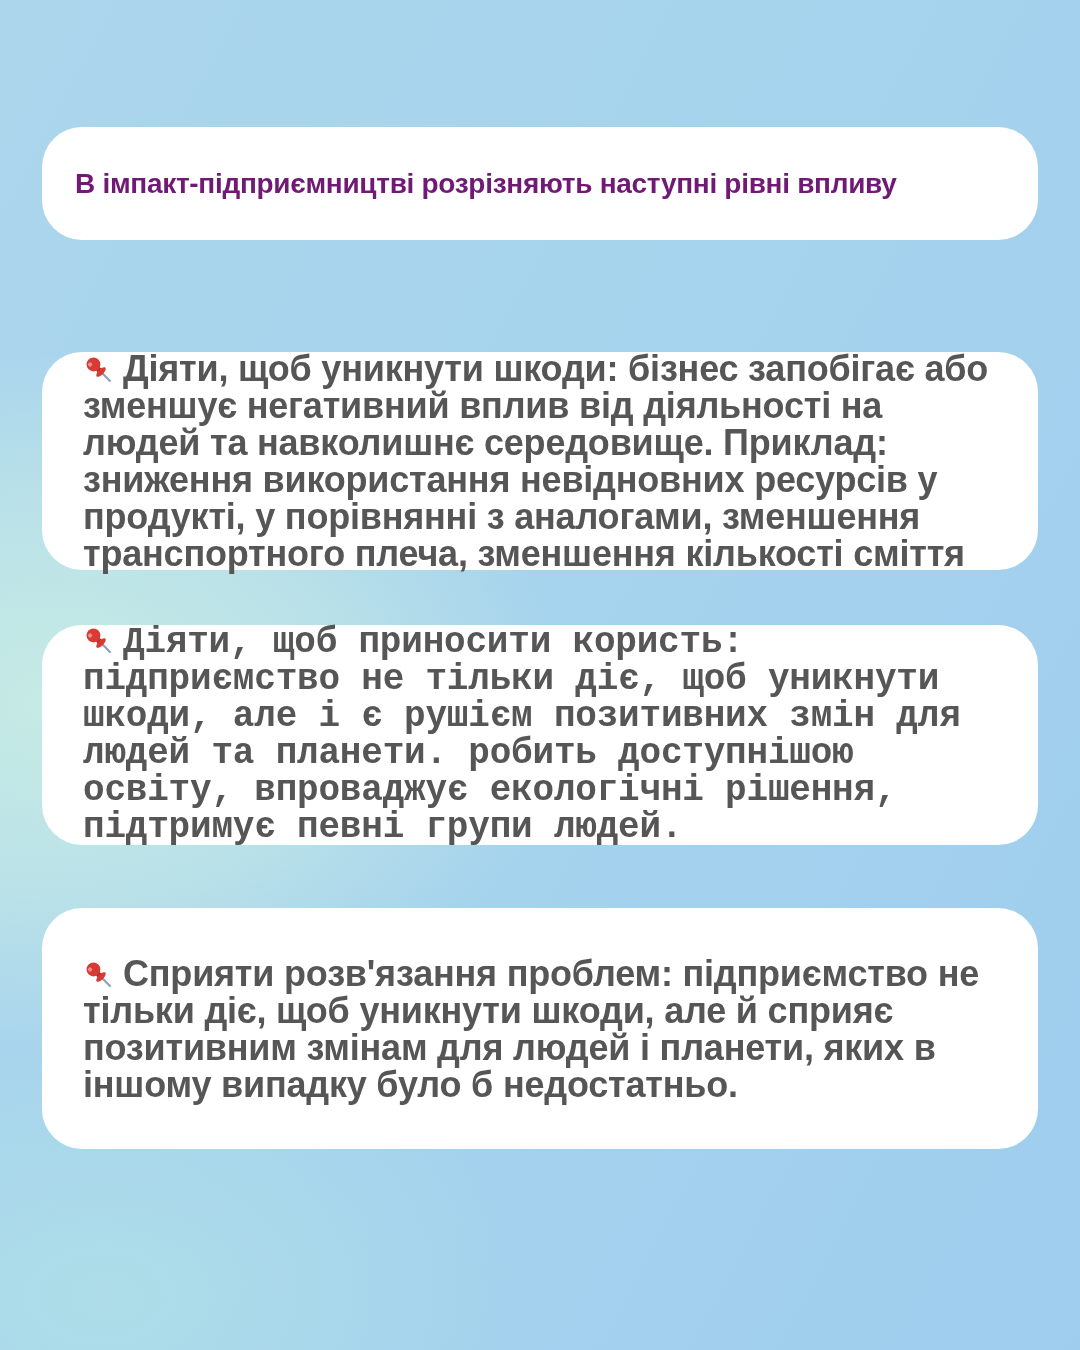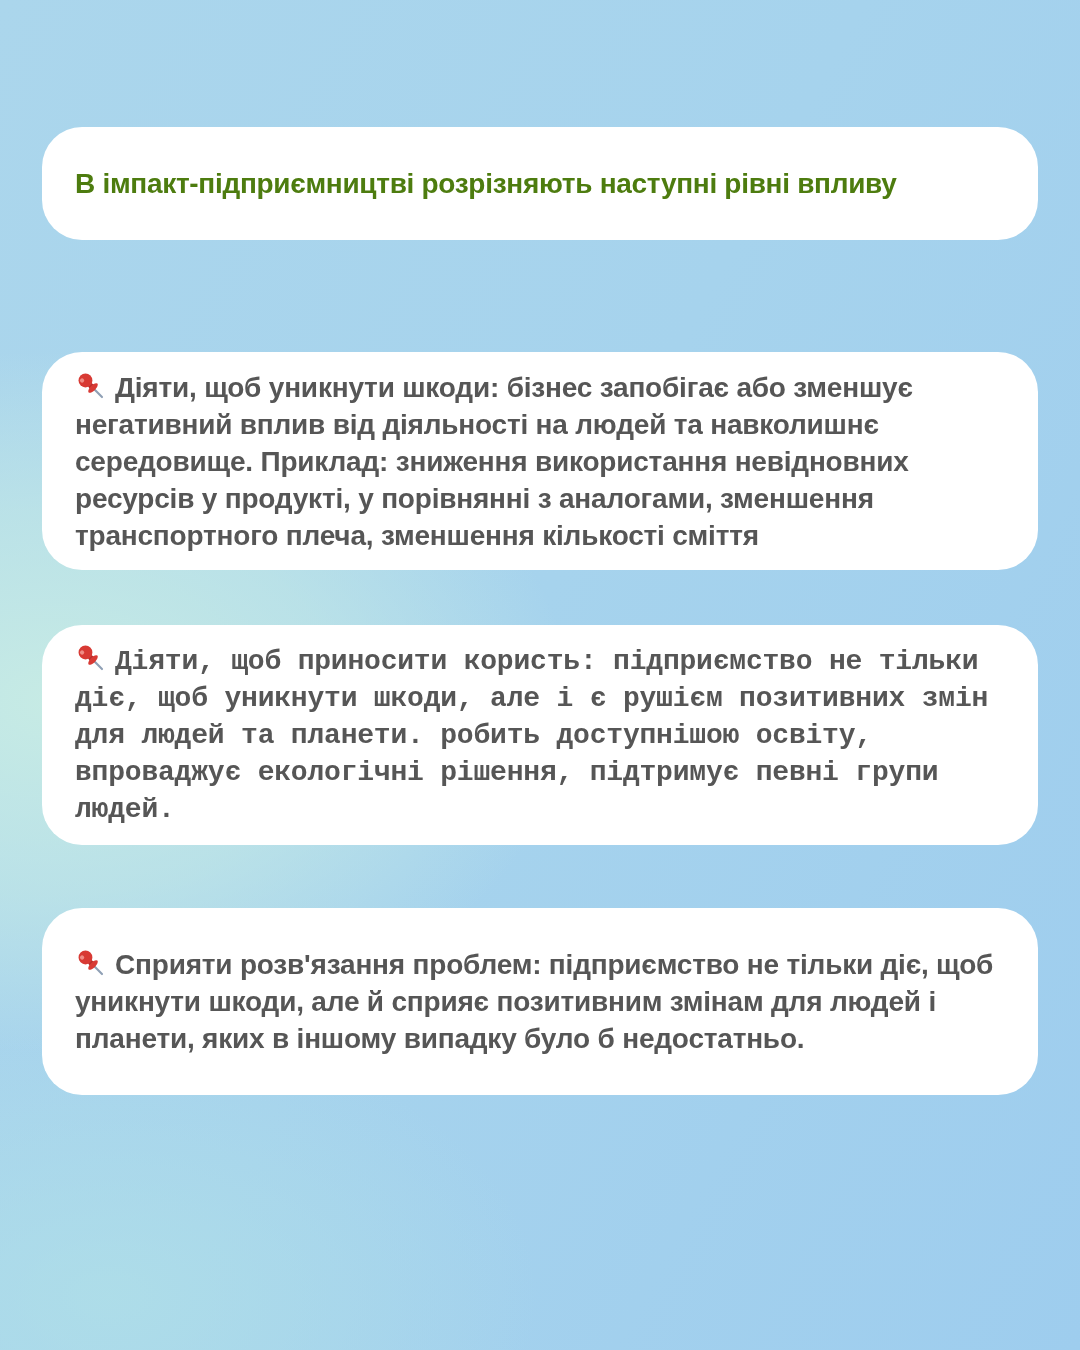--- a/index.html
+++ b/index.html
@@ -31,28 +31,28 @@
   .title-card {
     top: 127px;
     height: 113px;
   }
   .title-card h1 {
     margin: 0;
     font-size: 28px;
     line-height: 36px;
     font-weight: 600;
     letter-spacing: -0.3px;
-    color: #4d7c0f;
+    color: #701a75;
   }
   .card-2 { top: 352px; height: 218px; }
   .card-3 { top: 625px; height: 220px; font-family: Liberation Mono, monospace; }
-  .card-4 { top: 908px; height: 187px; }
+  .card-4 { top: 908px; height: 241px; }
   .body-text {
-    margin: 0;
-    font-size: 28px;
+    margin: 8px;
+    font-size: 36px;
     line-height: 37px;
     font-weight: 600;
     letter-spacing: -0.2px;
     color: #565656;
   }
   .pin {
     display: inline-block;
     width: 32px;
     height: 32px;
     vertical-align: -5px;

